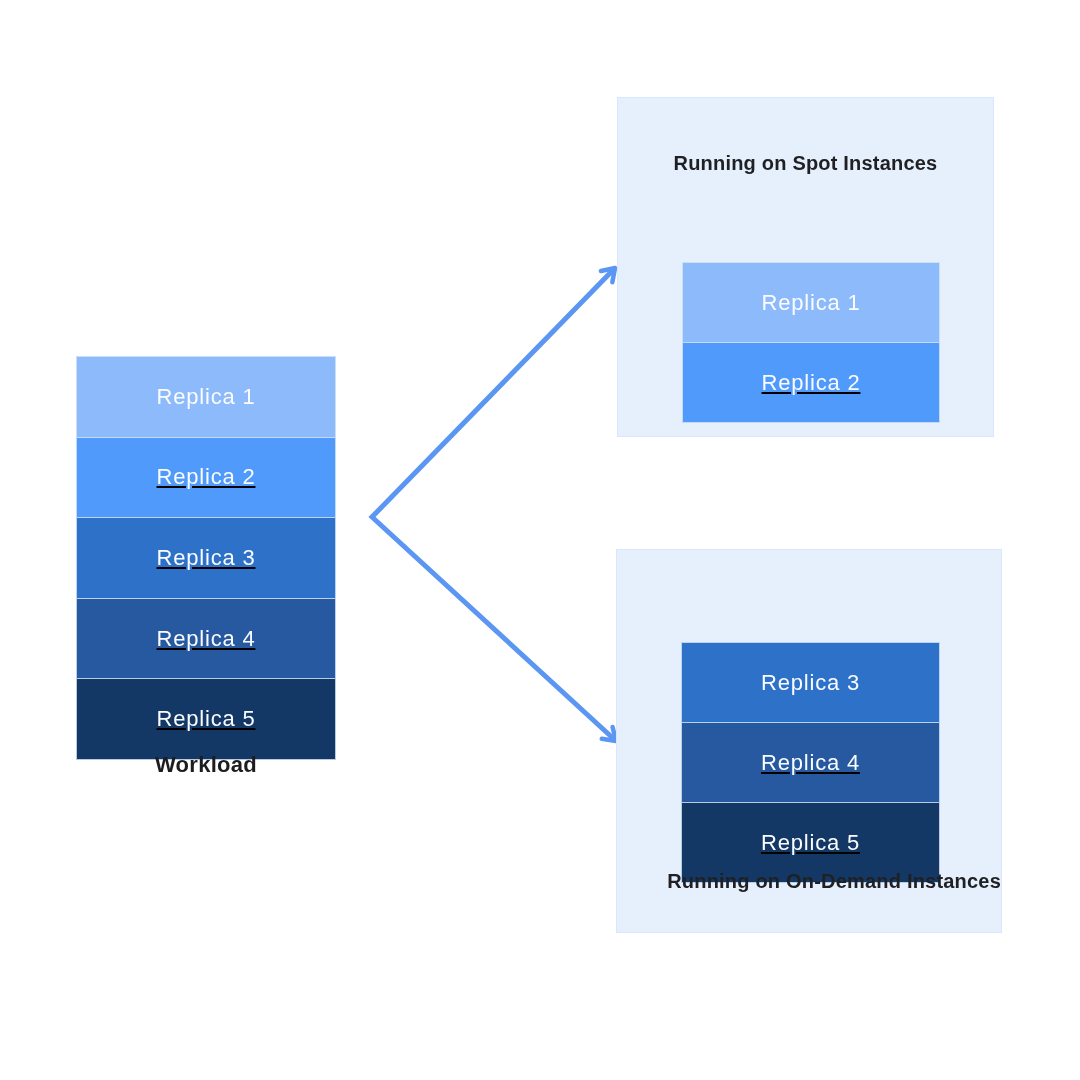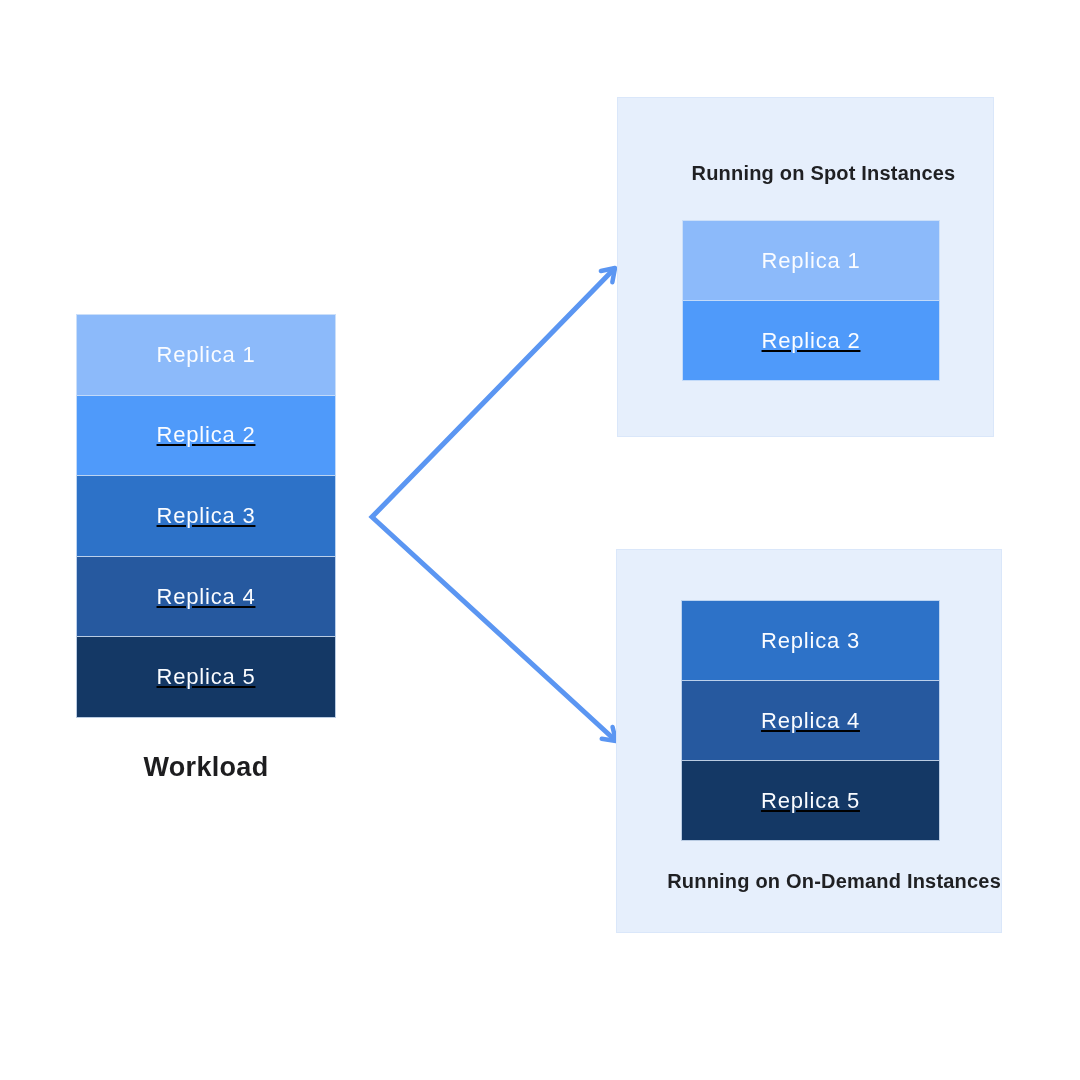--- a/index.html
+++ b/index.html
@@ -1,50 +1,50 @@
 <!DOCTYPE html>
 <html><head>
 <meta charset="utf-8">
 <style>
   html,body{margin:0;padding:0;background:#ffffff;}
   .canvas{
     position:relative;width:1080px;height:1080px;background:#ffffff;overflow:hidden;
     font-family:"Liberation Sans", sans-serif;
   }
   .arrows{position:absolute;left:0;top:0;width:1080px;height:1080px;pointer-events:none;}
-  .stack{position:absolute;display:flex;flex-direction:column;}
+  .stack{position:absolute;display:flex;flex-direction:column;margin-top:42px;}
   .replica{
     box-sizing:border-box;
     border:1px solid rgba(214,229,248,0.85);
     display:flex;align-items:center;justify-content:center;
   }
   .replica + .replica{margin-top:-1px;text-decoration:underline;}
   .replica-label{
     color:#fafcff;font-size:22px;font-weight:300;letter-spacing:0.8px;
     font-family:"Liberation Sans", sans-serif;
   }
   
   .workload-stack{left:76px;top:314px;width:260px;}
   .workload-stack .replica{height:81.6px;}
   .workload-label{
     position:absolute;left:76px;top:752px;width:260px;text-align:center;
-    font-size:27px;font-weight:700;color:#1d1d1f;letter-spacing:0.3px;
+    font-size:22px;font-weight:700;color:#1d1d1f;letter-spacing:0.3px;
   }
   
   .panel{
     position:absolute;box-sizing:border-box;
     border:1px solid rgba(216,230,249,0.9);
   }
   .panel-spot{left:617px;top:97px;width:377px;height:340px;}
   .panel-ondemand{left:616px;top:549px;width:386px;height:384px;}
   .panel-title{
     position:absolute;left:0;width:100%;text-align:center;
     font-size:20px;font-weight:700;color:#1f2023;letter-spacing:0.2px;
   }
-  .panel-spot .panel-title{top:64px;padding-left:18px;}
+  .panel-spot .panel-title{top:54px;}
   .panel-ondemand .panel-title{top:320px;text-align:right;}
   .spot-stack{left:64px;top:122px;width:258px;}
   .spot-stack .replica{height:81px;}
   .ondemand-stack{left:64px;top:50px;width:259px;}
   .ondemand-stack .replica{height:81px;}
 </style>
 </head>
 <body>
 
 <div class="canvas">

